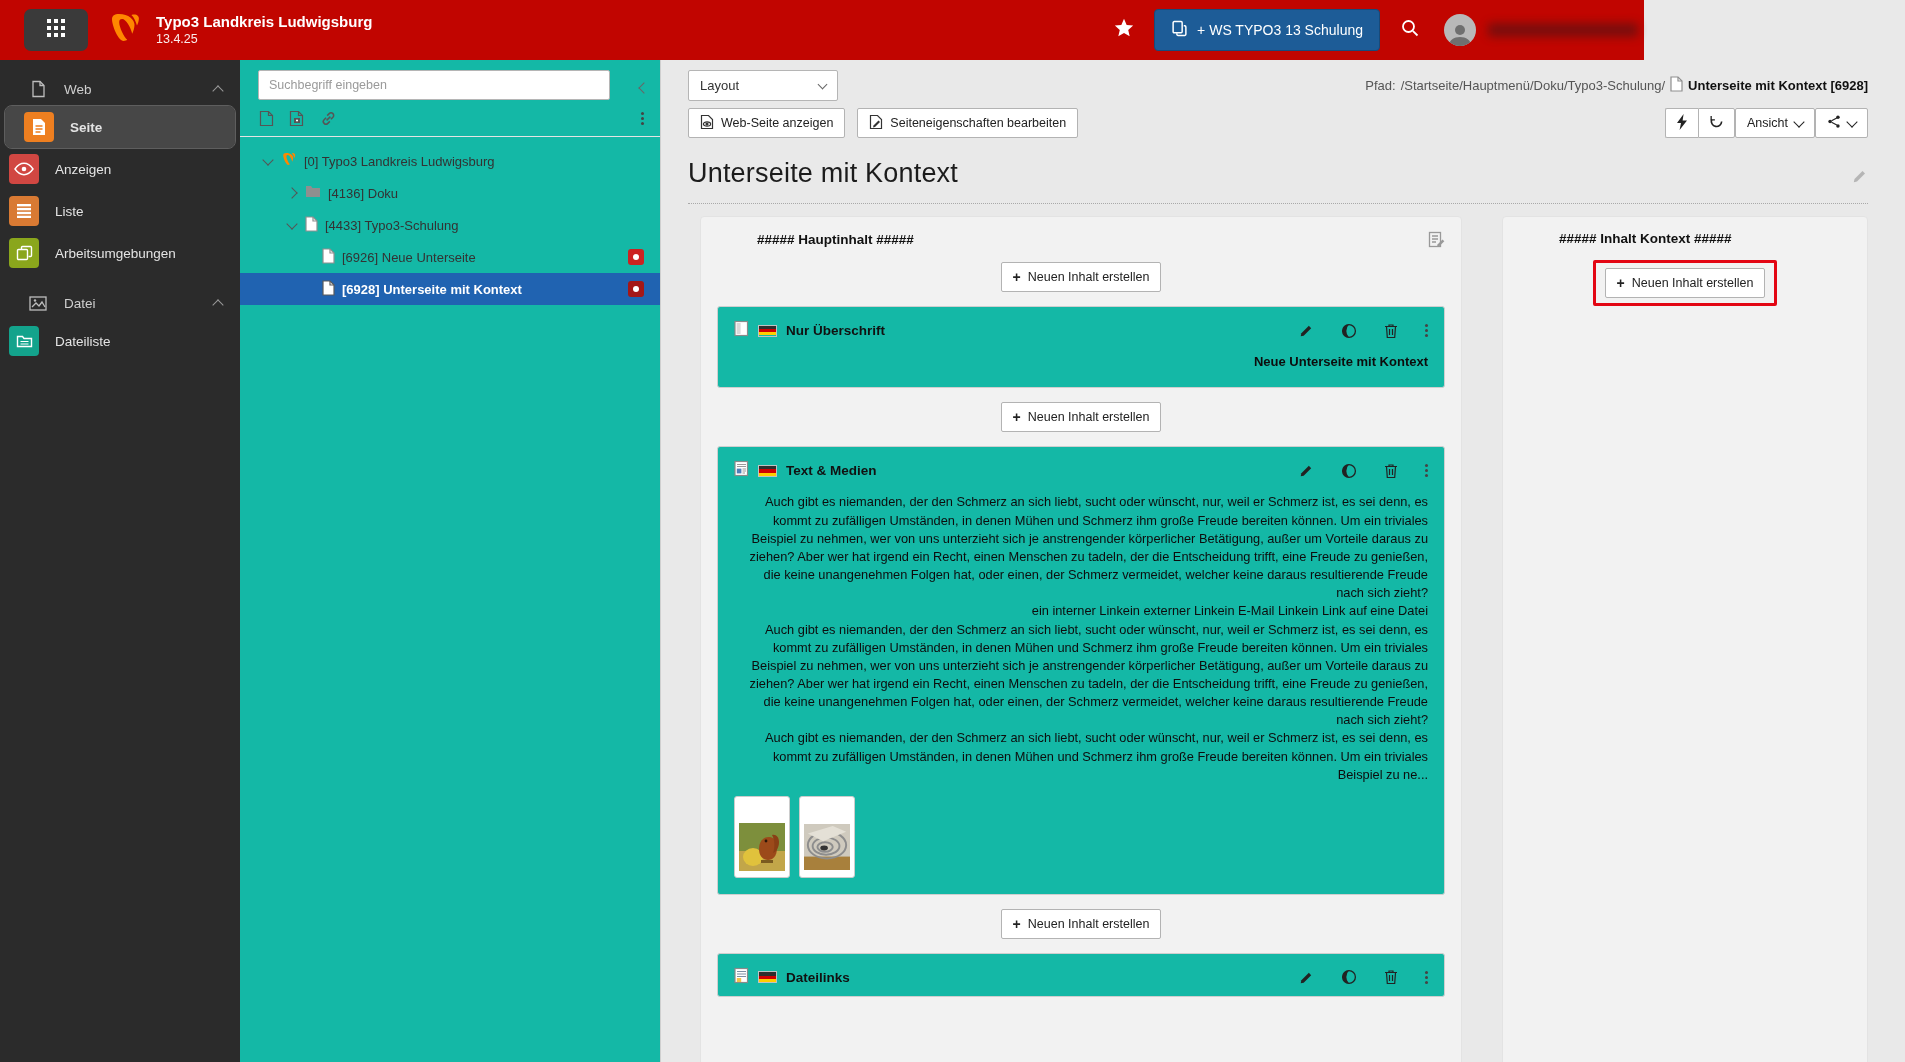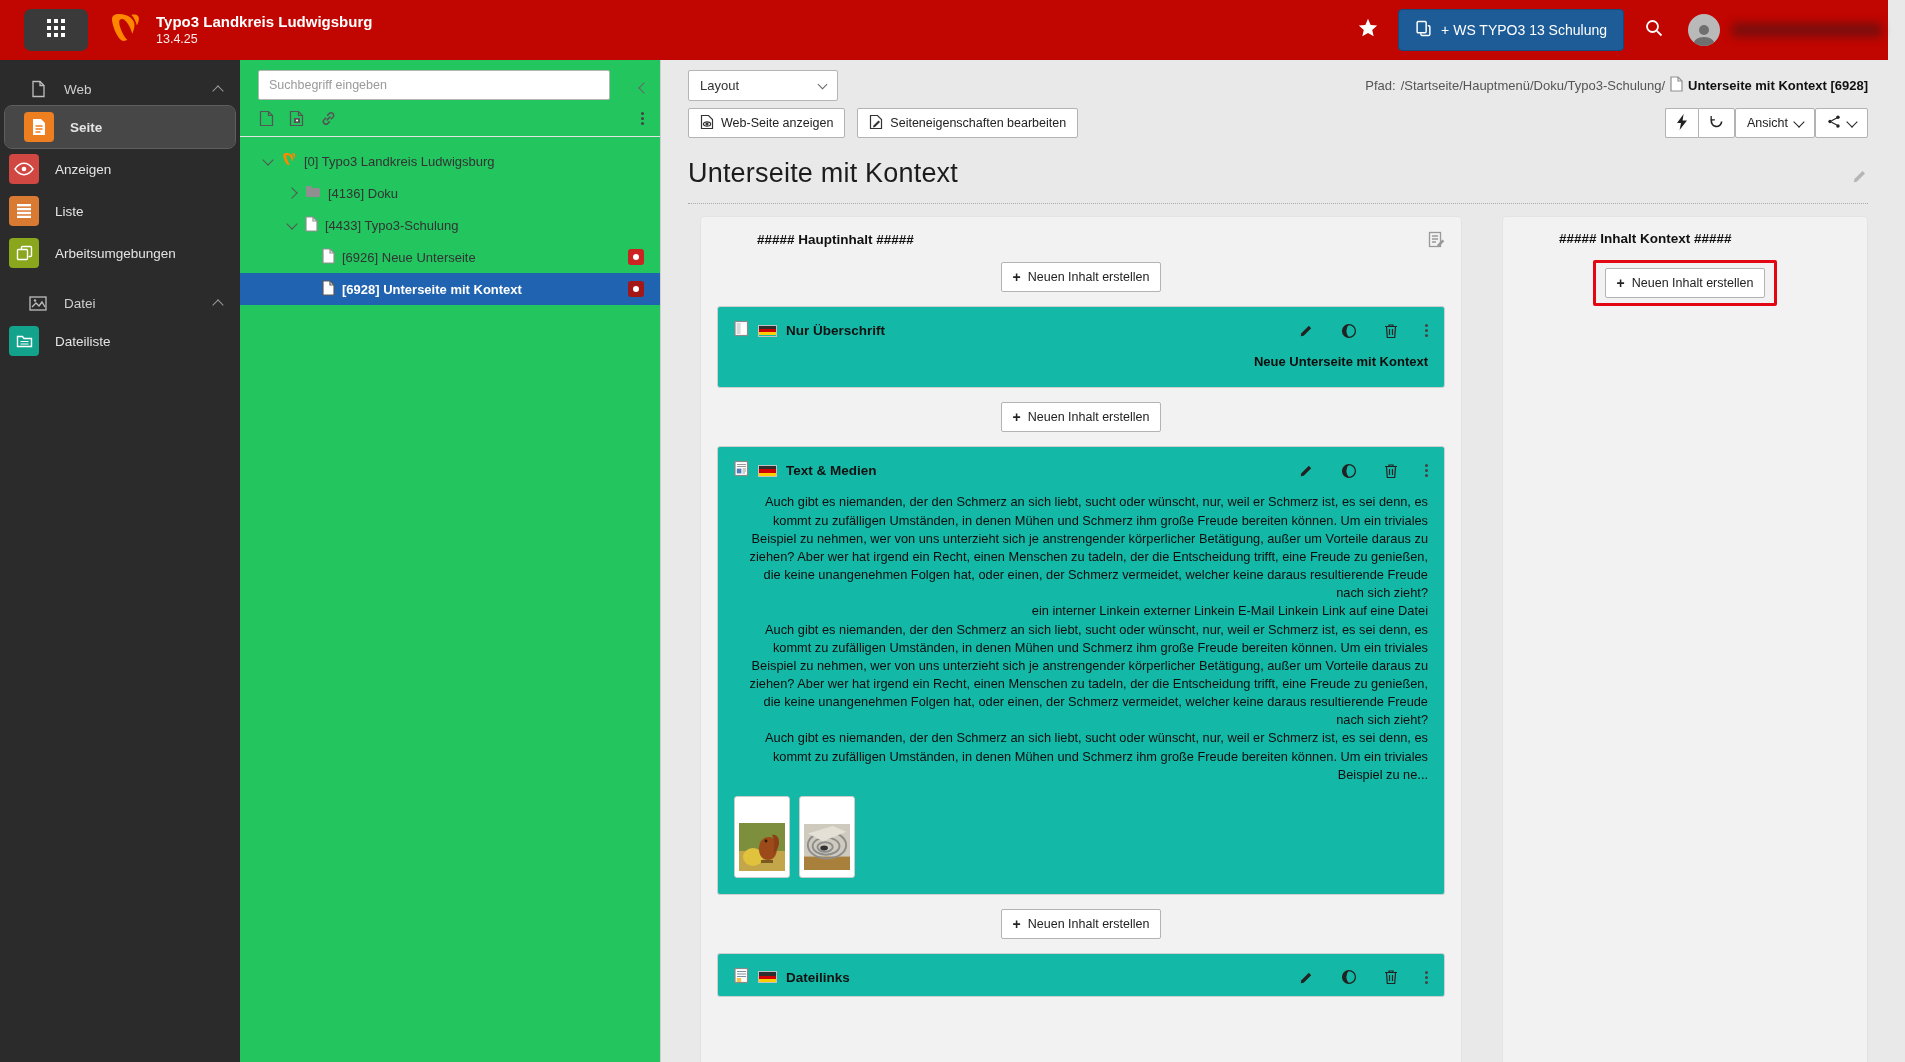--- a/index.html
+++ b/index.html
@@ -2,42 +2,42 @@
 <html><head>
 <meta charset="utf-8">
 <style>
   html,body{margin:0;padding:0;}
   body{
     width:1905px;height:1062px;position:relative;overflow:hidden;
     font-family:"Liberation Sans","DejaVu Sans",sans-serif;
     background:#e9e9e9;color:#111;
   }
   
-  .topbar{position:absolute;top:0;left:0;width:1888px;height:60px;background:#c10500;display:flex;align-items:center;}
+  .topbar{position:absolute;top:0;left:0;width:1644px;height:60px;background:#c10500;display:flex;align-items:center;}
   .menu-toggle{width:64px;height:42px;margin-left:24px;background:#3a3a3a;border-radius:7px;display:flex;align-items:center;justify-content:center;cursor:pointer;flex:none;}
   .t3logo{margin-left:20px;flex:none;display:flex;align-items:center;}
   .site-id{margin-left:14px;line-height:1.25;color:#fff;}
   .site-id .t1{font-size:15px;font-weight:bold;}
   .site-id .t2{font-size:12.5px;opacity:.92;}
   .topbar-spacer{flex:1;}
   .tb-iconbtn{flex:none;display:flex;align-items:center;justify-content:center;width:40px;height:40px;cursor:pointer;}
   .ws-btn{flex:none;height:40px;margin:0 10px;padding:0 16px;background:#1d5c97;border:1px solid #174a7a;border-radius:4px;color:#fff;font-size:14px;display:flex;align-items:center;gap:9px;cursor:pointer;}
   .avatar{flex:none;width:32px;height:32px;border-radius:50%;background:#b9b9b9;display:flex;align-items:flex-end;justify-content:center;overflow:hidden;filter:blur(.6px);margin-left:14px;}
   .avatar svg{display:block;}
   .redacted-name{flex:none;height:14px;width:150px;margin:0 6px 0 12px;border-radius:3px;background:#6e0f0f;filter:blur(5px);opacity:.85;}
   
   .modulemenu{position:absolute;top:60px;left:0;width:240px;height:1002px;background:#2b2b2b;color:#ddd;}
   .mm-group{display:flex;align-items:center;gap:16px;height:26px;margin:16px 18px 4px 28px;color:#cfcfcf;font-size:13.5px;cursor:pointer;}
   .mm-group .gicon{width:20px;display:flex;justify-content:center;color:#bdbdbd;}
   .mm-group .chev{margin-left:auto;color:#9a9a9a;}
   .mm-item{height:42px;display:flex;align-items:center;gap:16px;padding-left:9px;font-size:13.5px;color:#e4e4e4;cursor:pointer;}
   .mm-item.active{background:#474747;outline:1px solid #5e5e5e;border-radius:7px;margin:0 5px;padding-left:19px;font-weight:bold;}
   .mod-ic{width:30px;height:30px;border-radius:4px;display:flex;align-items:center;justify-content:center;flex:none;}
   
-  .pagetree{position:absolute;top:60px;left:240px;width:421px;height:1002px;background:#22c55e;border-right:1px solid #cfcfcf;box-sizing:border-box;}
+  .pagetree{position:absolute;top:60px;left:240px;width:421px;height:1002px;background:#14b8a6;border-right:1px solid #cfcfcf;box-sizing:border-box;}
   .tree-top{position:relative;padding:10px 44px 0 18px;}
   .tree-search{width:352px;height:30px;box-sizing:border-box;border:1px solid #b5b5b5;border-radius:2px;padding:0 10px;font-size:12.5px;color:#333;background:#fff;outline:none;font-family:inherit;}
   .tree-search::placeholder{color:#9a9a9a;}
   .tree-collapse{position:absolute;right:12px;top:18px;color:#666;cursor:pointer;}
   .tree-toolbar{display:flex;align-items:center;gap:15px;padding:10px 16px 9px 19px;border-bottom:1px solid #e4e4e4;}
   .tt-ic{color:#555;display:flex;cursor:pointer;}
   .tree-toolbar .kebab-wrap{margin-left:auto;}
   .tree{padding-top:8px;font-size:13px;color:#333;}
   .node{height:32px;display:flex;align-items:center;gap:7px;position:relative;cursor:pointer;}
   .node .exp{width:12px;display:flex;justify-content:center;color:#555;flex:none;}

